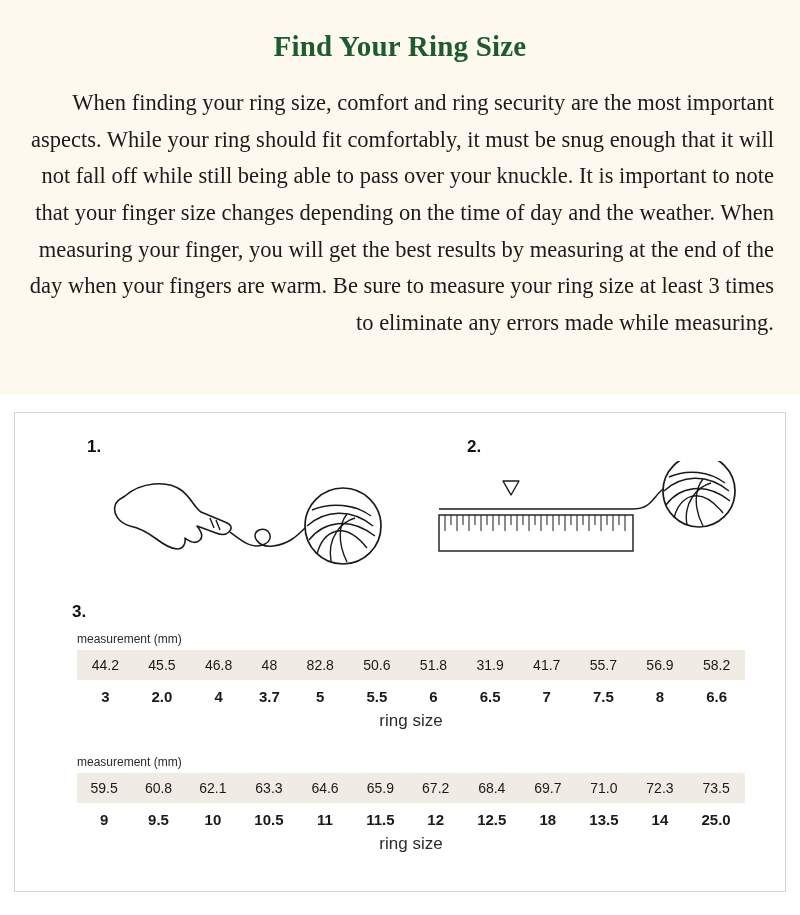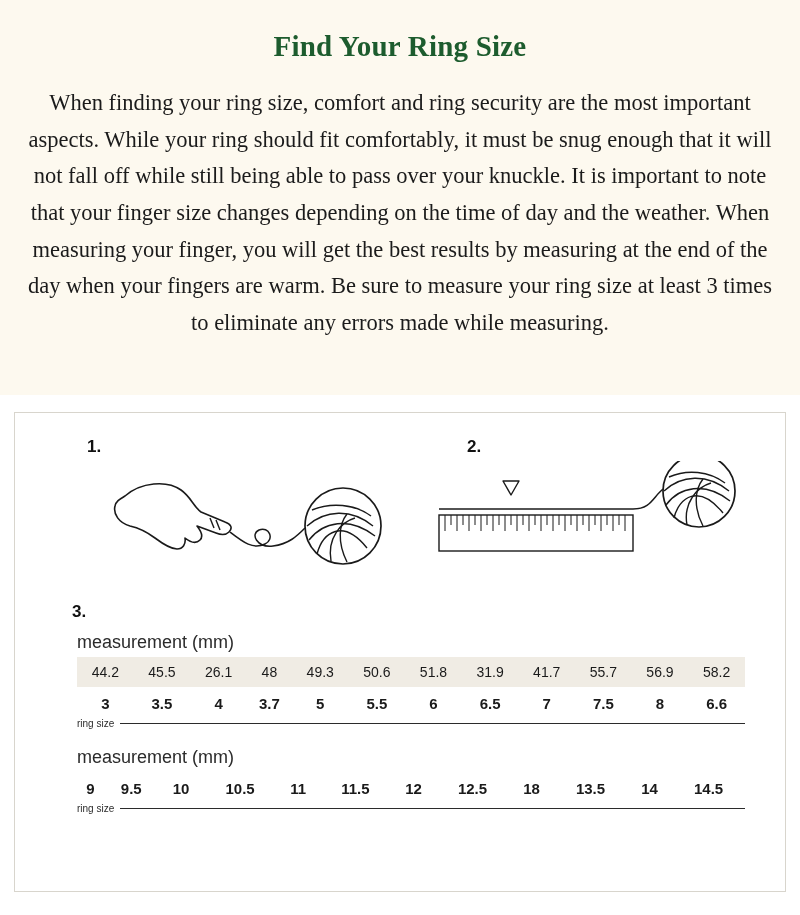--- a/index.html
+++ b/index.html
@@ -29,21 +29,21 @@
     font-size: 29px;
     font-weight: bold;
     margin: 10px 0 22px 0;
     letter-spacing: 0.2px;
   }
   .intro-paragraph {
     font-size: 22.5px;
     line-height: 1.63;
     color: #1b1b1b;
     margin: 0;
-    text-align: center;
+    text-align: right;
   }
 
   
   .steps-panel {
     margin: 17px 14px 0 14px;
     border: 1px solid #d8d5cd;
     background: #ffffff;
     box-sizing: border-box;
     height: 480px;
     padding: 18px 22px 10px 22px;
@@ -71,21 +71,21 @@
   .step2-num { position: absolute; left: 40px; top: 6px; }
 
   .svg-holder { position: absolute; }
 
   
   .step3-num { margin: 6px 0 10px 35px; }
 
   .table-block { margin: 0 0 10px 0; padding-left: 40px; padding-right: 18px; }
   .table-caption {
     font-family: "Liberation Sans", sans-serif;
-    font-size: 18px;
+    font-size: 12px;
     color: #2b2b2b;
     margin-bottom: 4px;
   }
   table.size-table {
     border-collapse: collapse;
     width: 100%;
     font-family: "Liberation Sans", sans-serif;
   }
   table.size-table td {
     text-align: center;
@@ -100,27 +100,28 @@
     font-size: 14px;
     padding: 7px 2px;
   }
   tr.size-row td {
     font-weight: bold;
     font-size: 15px;
     padding: 8px 2px 4px 2px;
   }
   .ring-size-label {
     font-family: "Liberation Sans", sans-serif;
-    font-size: 10px;
+    font-size: 17px;
     color: #2b2b2b;
     position: relative;
     padding-top: 2px;
     display: flex;
     align-items: center;
     gap: 6px;
+    flex-direction: column;
   }
   .ring-size-label .rule {
     flex: 1;
     height: 1px;
     background: #2b2b2b;
     display: block;
   }
 </style>
 </head>
 <body>
@@ -218,34 +219,34 @@
 
   <div class="step-num step3-num">3.</div>
 
   <div class="table-block">
     <div class="table-caption">measurement (mm)</div>
     <table class="size-table">
       <tbody>
           <tr class="mm-row">
         <td>44.2</td>
         <td>45.5</td>
-        <td>26.1</td>
+        <td>46.8</td>
         <td>48</td>
-        <td>49.3</td>
+        <td>82.8</td>
         <td>50.6</td>
         <td>51.8</td>
         <td>31.9</td>
         <td>41.7</td>
         <td>55.7</td>
         <td>56.9</td>
         <td>58.2</td>
       </tr>
       <tr class="size-row">
         <td>3</td>
-        <td>3.5</td>
+        <td>2.0</td>
         <td>4</td>
         <td>3.7</td>
         <td>5</td>
         <td>5.5</td>
         <td>6</td>
         <td>6.5</td>
         <td>7</td>
         <td>7.5</td>
         <td>8</td>
         <td>6.6</td>
@@ -255,33 +256,47 @@
     <div class="ring-size-label">
       <span>ring size</span>
       <span class="rule"></span>
     </div>
   </div>
 
   <div class="table-block" style="margin-top:18px;">
     <div class="table-caption">measurement (mm)</div>
     <table class="size-table">
       <tbody>
+          <tr class="mm-row">
+        <td>59.5</td>
+        <td>60.8</td>
+        <td>62.1</td>
+        <td>63.3</td>
+        <td>64.6</td>
+        <td>65.9</td>
+        <td>67.2</td>
+        <td>68.4</td>
+        <td>69.7</td>
+        <td>71.0</td>
+        <td>72.3</td>
+        <td>73.5</td>
+      </tr>
       <tr class="size-row">
         <td>9</td>
         <td>9.5</td>
         <td>10</td>
         <td>10.5</td>
         <td>11</td>
         <td>11.5</td>
         <td>12</td>
         <td>12.5</td>
         <td>18</td>
         <td>13.5</td>
         <td>14</td>
-        <td>14.5</td>
+        <td>25.0</td>
       </tr>
     </tbody>
       </table>
     <div class="ring-size-label">
       <span>ring size</span>
       <span class="rule"></span>
     </div>
   </div>
 
 </div>

